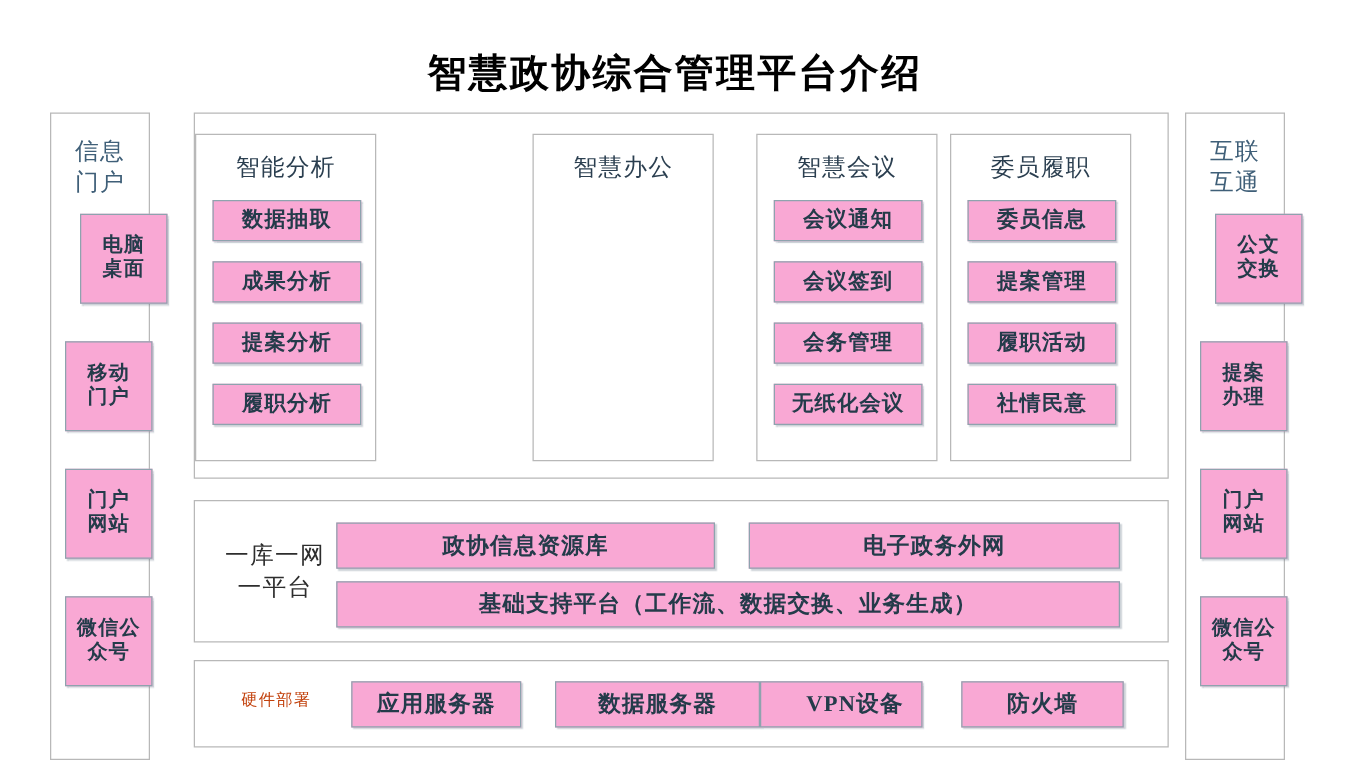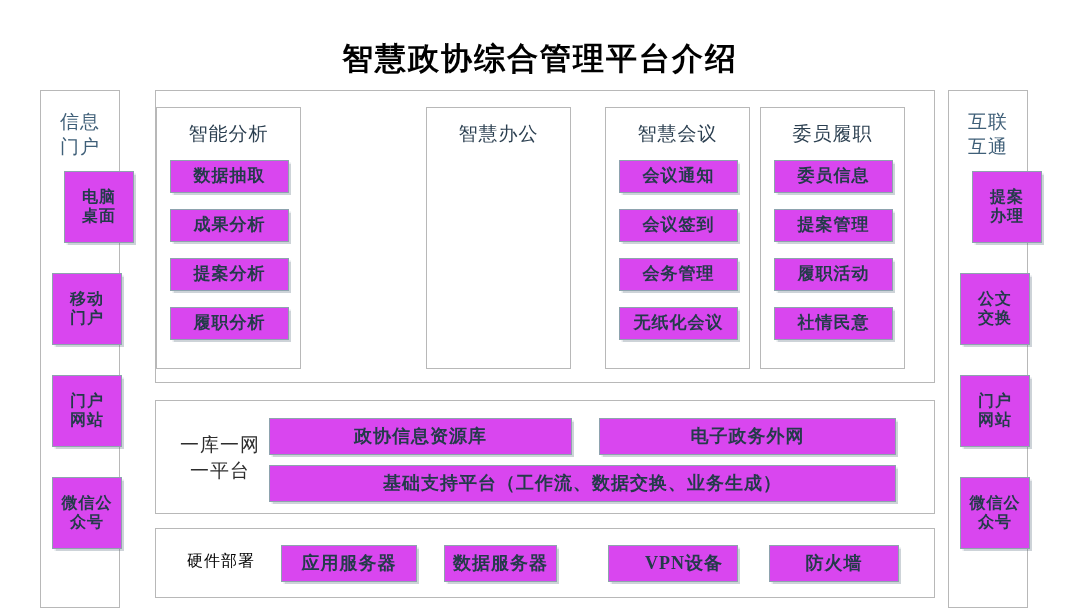--- a/index.html
+++ b/index.html
@@ -75,21 +75,21 @@
     align-items: center;
     justify-content: center;
   }
   .side-item:nth-child(1) { top: 0px; padding-left: 12px; }
   .side-item:nth-child(2) { top: 102px; }
   .side-item:nth-child(3) { top: 204px; }
   .side-item:nth-child(4) { top: 306px; border-radius: 31px; }
 
   
   .blue-box {
-    background: #d946ef;
+    background: #f9a8d4;
     border: 1px solid #8ea3ae;
     box-shadow: 1.5px 1.5px 1px rgba(90,110,125,0.30);
     color: #243b4a;
     display: flex;
     align-items: center;
     justify-content: center;
     text-align: center;
     box-sizing: border-box;
     font-weight: bold;
     letter-spacing: 1px;
@@ -209,32 +209,32 @@
     top: 528px;
     width: 780px;
     height: 70px;
   }
   #hardware-label {
     position: absolute;
     left: 10px;
     top: 22px;
     width: 110px;
     text-align: center;
-    font-size: 16px;
-    color: #000000;
+    font-size: 13px;
+    color: #c2410c;
     letter-spacing: 1px;
   }
   .hw-items .blue-box {
     position: absolute;
     top: 16px;
     height: 37px;
     font-size: 18px;
   }
   .hw-items .blue-box:nth-child(1) { left: 125px; width: 136px; text-align: right; }
-  .hw-items .blue-box:nth-child(2) { left: 288px; width: 113px; }
+  .hw-items .blue-box:nth-child(2) { left: 288px; width: 164px; }
   .hw-items .blue-box:nth-child(3) { left: 452px; width: 130px; padding-left: 22px; }
   .hw-items .blue-box:nth-child(4) { left: 613px; width: 130px; }
 </style>
 </head>
 <body>
 
 <div id="page-title">智慧政协综合管理平台介绍</div>
 
 <div class="panel side-col" id="side-left">
   <div class="side-header">
@@ -279,30 +279,30 @@
 
 <div class="panel side-col" id="side-right">
   <div class="side-header">
     <div>互联</div>
     <div>互通</div>
   </div>
   <div class="side-items">
     <div class="side-item">
       <div class="blue-box">
         <div>
+          <div>公文</div>
+          <div>交换</div>
+        </div>
+      </div>
+    </div>
+    <div class="side-item">
+      <div class="blue-box">
+        <div>
           <div>提案</div>
           <div>办理</div>
-        </div>
-      </div>
-    </div>
-    <div class="side-item">
-      <div class="blue-box">
-        <div>
-          <div>公文</div>
-          <div>交换</div>
         </div>
       </div>
     </div>
     <div class="side-item">
       <div class="blue-box">
         <div>
           <div>门户</div>
           <div>网站</div>
         </div>
       </div>

